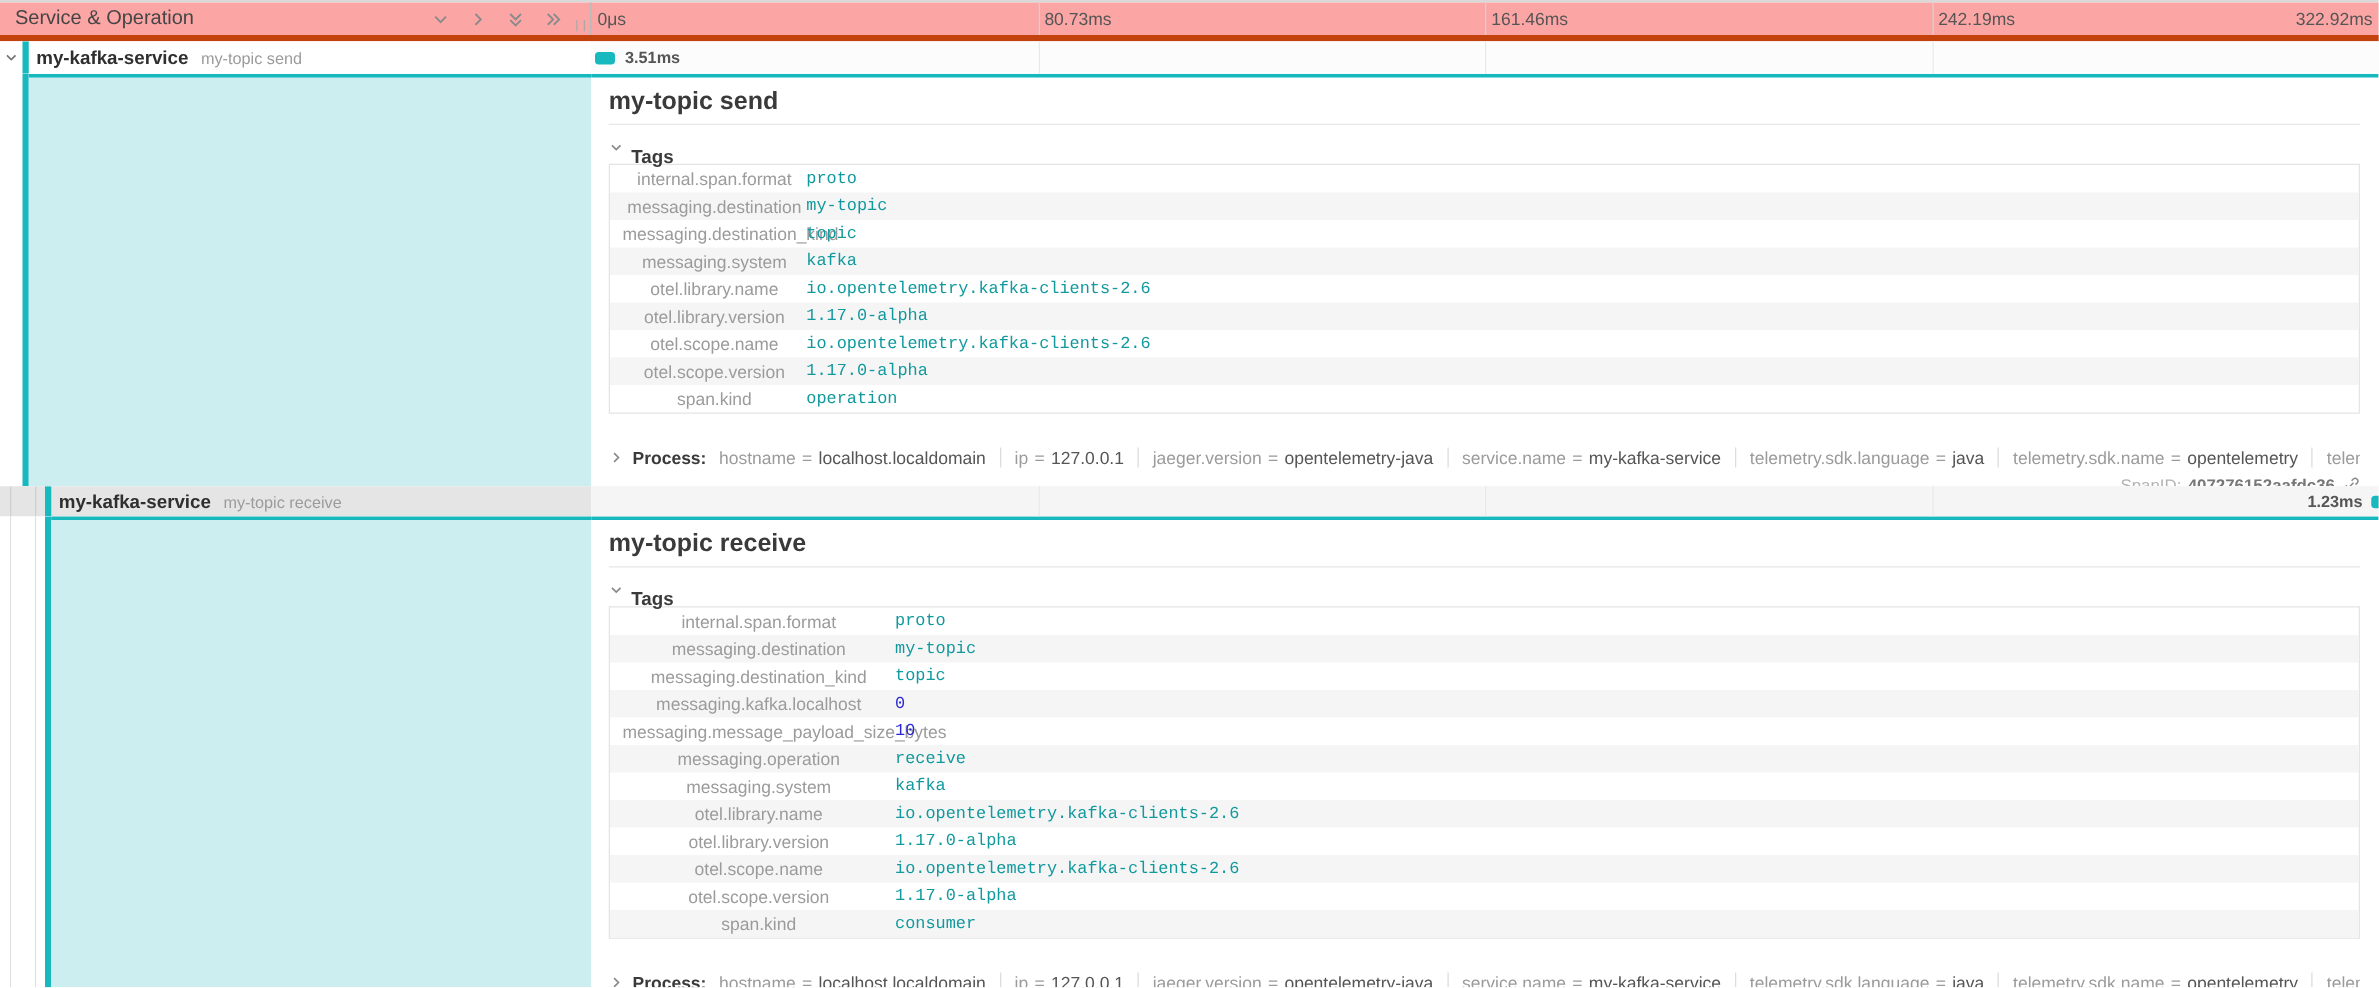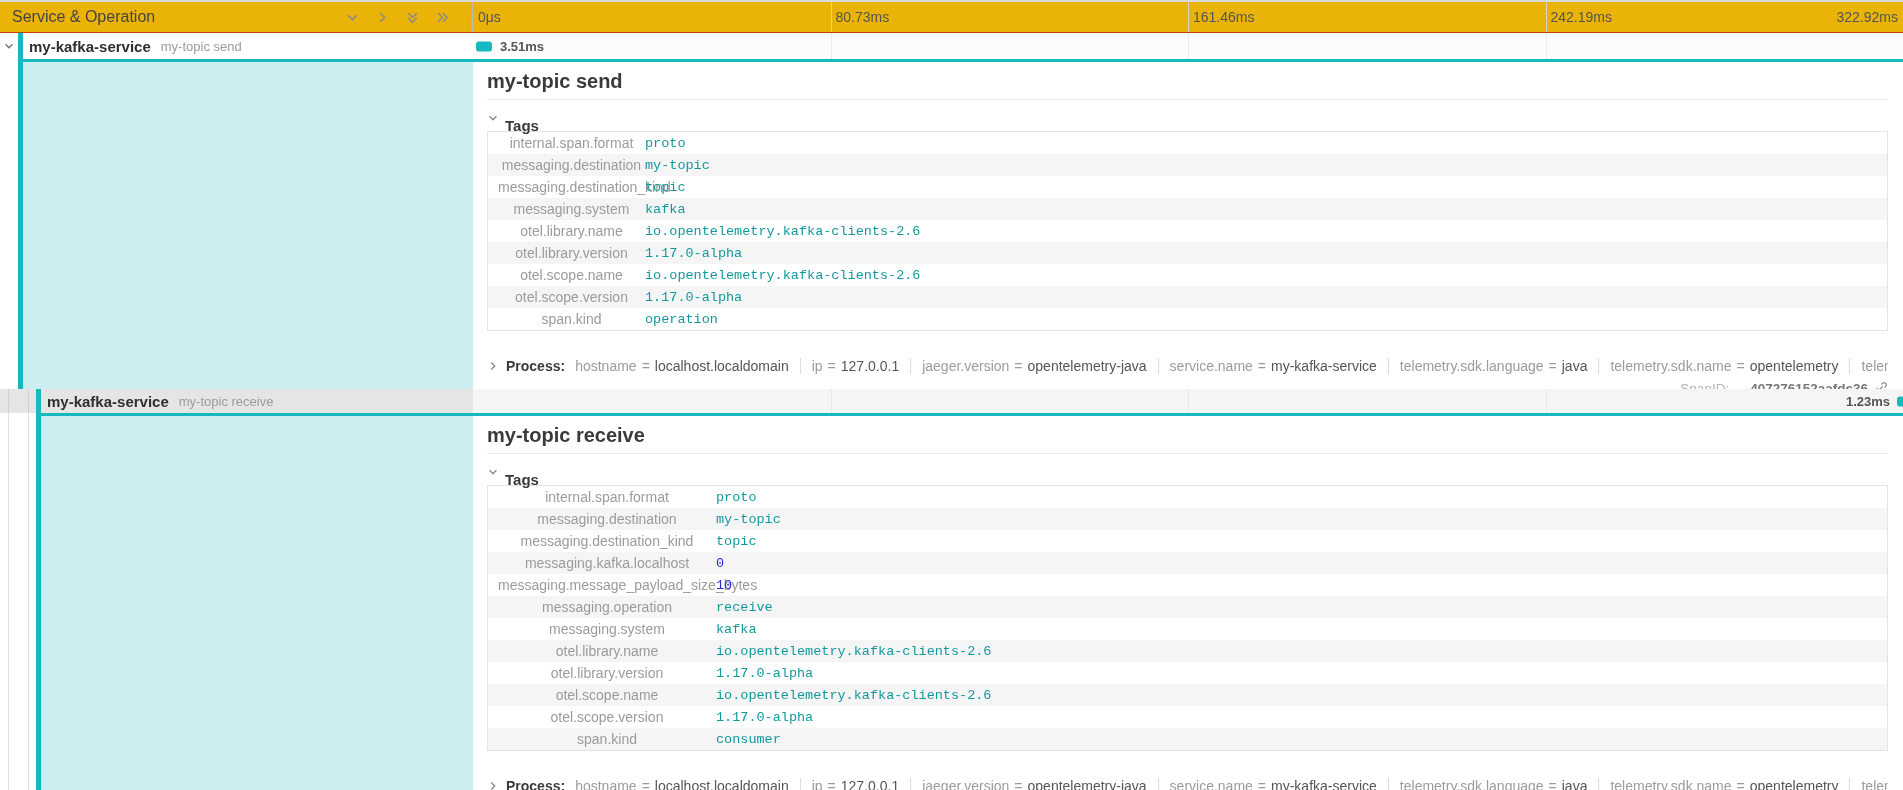--- a/index.html
+++ b/index.html
@@ -1,21 +1,21 @@
 <!DOCTYPE html>
 <html><head>
 <meta charset="utf-8">
 <style>
   * { margin:0; padding:0; box-sizing:border-box; }
   html,body { width:1903px; height:790px; overflow:hidden; background:#fff;
               font-family:"Liberation Sans", sans-serif; }
   .page { position:relative; width:1903px; height:790px; border-top:2px solid #d9d9d9; }
 
   
-  .tl-header { display:flex; height:31px; background:#eab308; border-bottom:1px solid #c2410c; }
+  .tl-header { display:flex; height:31px; background:#fca5a5; border-bottom:5px solid #c2410c; }
   .tl-header-left { width:473px; flex:none; position:relative; display:flex; align-items:center;
                     padding:0 6px 0 12px; border-right:1px solid #b9b9b9; }
   .tl-title { font-size:16px; color:#454545; flex:1; }
   .hdr-icons { display:flex; align-items:center; gap:15px; margin-right:16px; color:#8a8a8a; }
   .hdr-icons svg { display:block; }
   .grip { position:absolute; right:4px; bottom:3px; width:7px; height:9px;
           border-left:1px solid #a9a9a9; border-right:1px solid #a9a9a9; }
   .tl-header-right { flex:1; position:relative; }
   .tick { position:absolute; top:50%; transform:translateY(-50%); font-size:14px; color:#555; white-space:nowrap; }
   .tick-0 { left:5px; } .tick-1 { left:calc(25% + 5px); } .tick-2 { left:calc(50% + 5px); }
@@ -82,21 +82,21 @@
               font-size:14px; white-space:nowrap; overflow:hidden; }
   .proc-caret { color:#8a8a8a; display:flex; flex:none; }
   .proc-title { font-weight:700; color:#3a3a3a; margin:0 10px 0 7px; }
   .proc-item { display:inline-flex; align-items:center; padding-right:11px; margin-right:11px;
                border-right:1px solid #dcdcdc; color:#9b9b9b; }
   .proc-item:last-child { border-right:none; }
   .proc-eq { margin:0 5px; color:#9b9b9b; }
   .proc-val { color:#555; }
   .spanid-row { display:flex; justify-content:flex-end; align-items:center; margin-top:2px;
                 height:20px; font-size:13.5px; color:#b3b3b3; }
-  .spanid-val { color:#777; font-weight:600; margin-left:21px; }
+  .spanid-val { color:#777; font-weight:600; margin-left:5px; }
   .link-icon { margin-left:6px; color:#8a8a8a; display:flex; cursor:pointer; }
 </style>
 </head>
 <body>
 
 <div class="page">
 
   <div class="tl-header">
     <div class="tl-header-left">
       <span class="tl-title">Service &amp; Operation</span>

